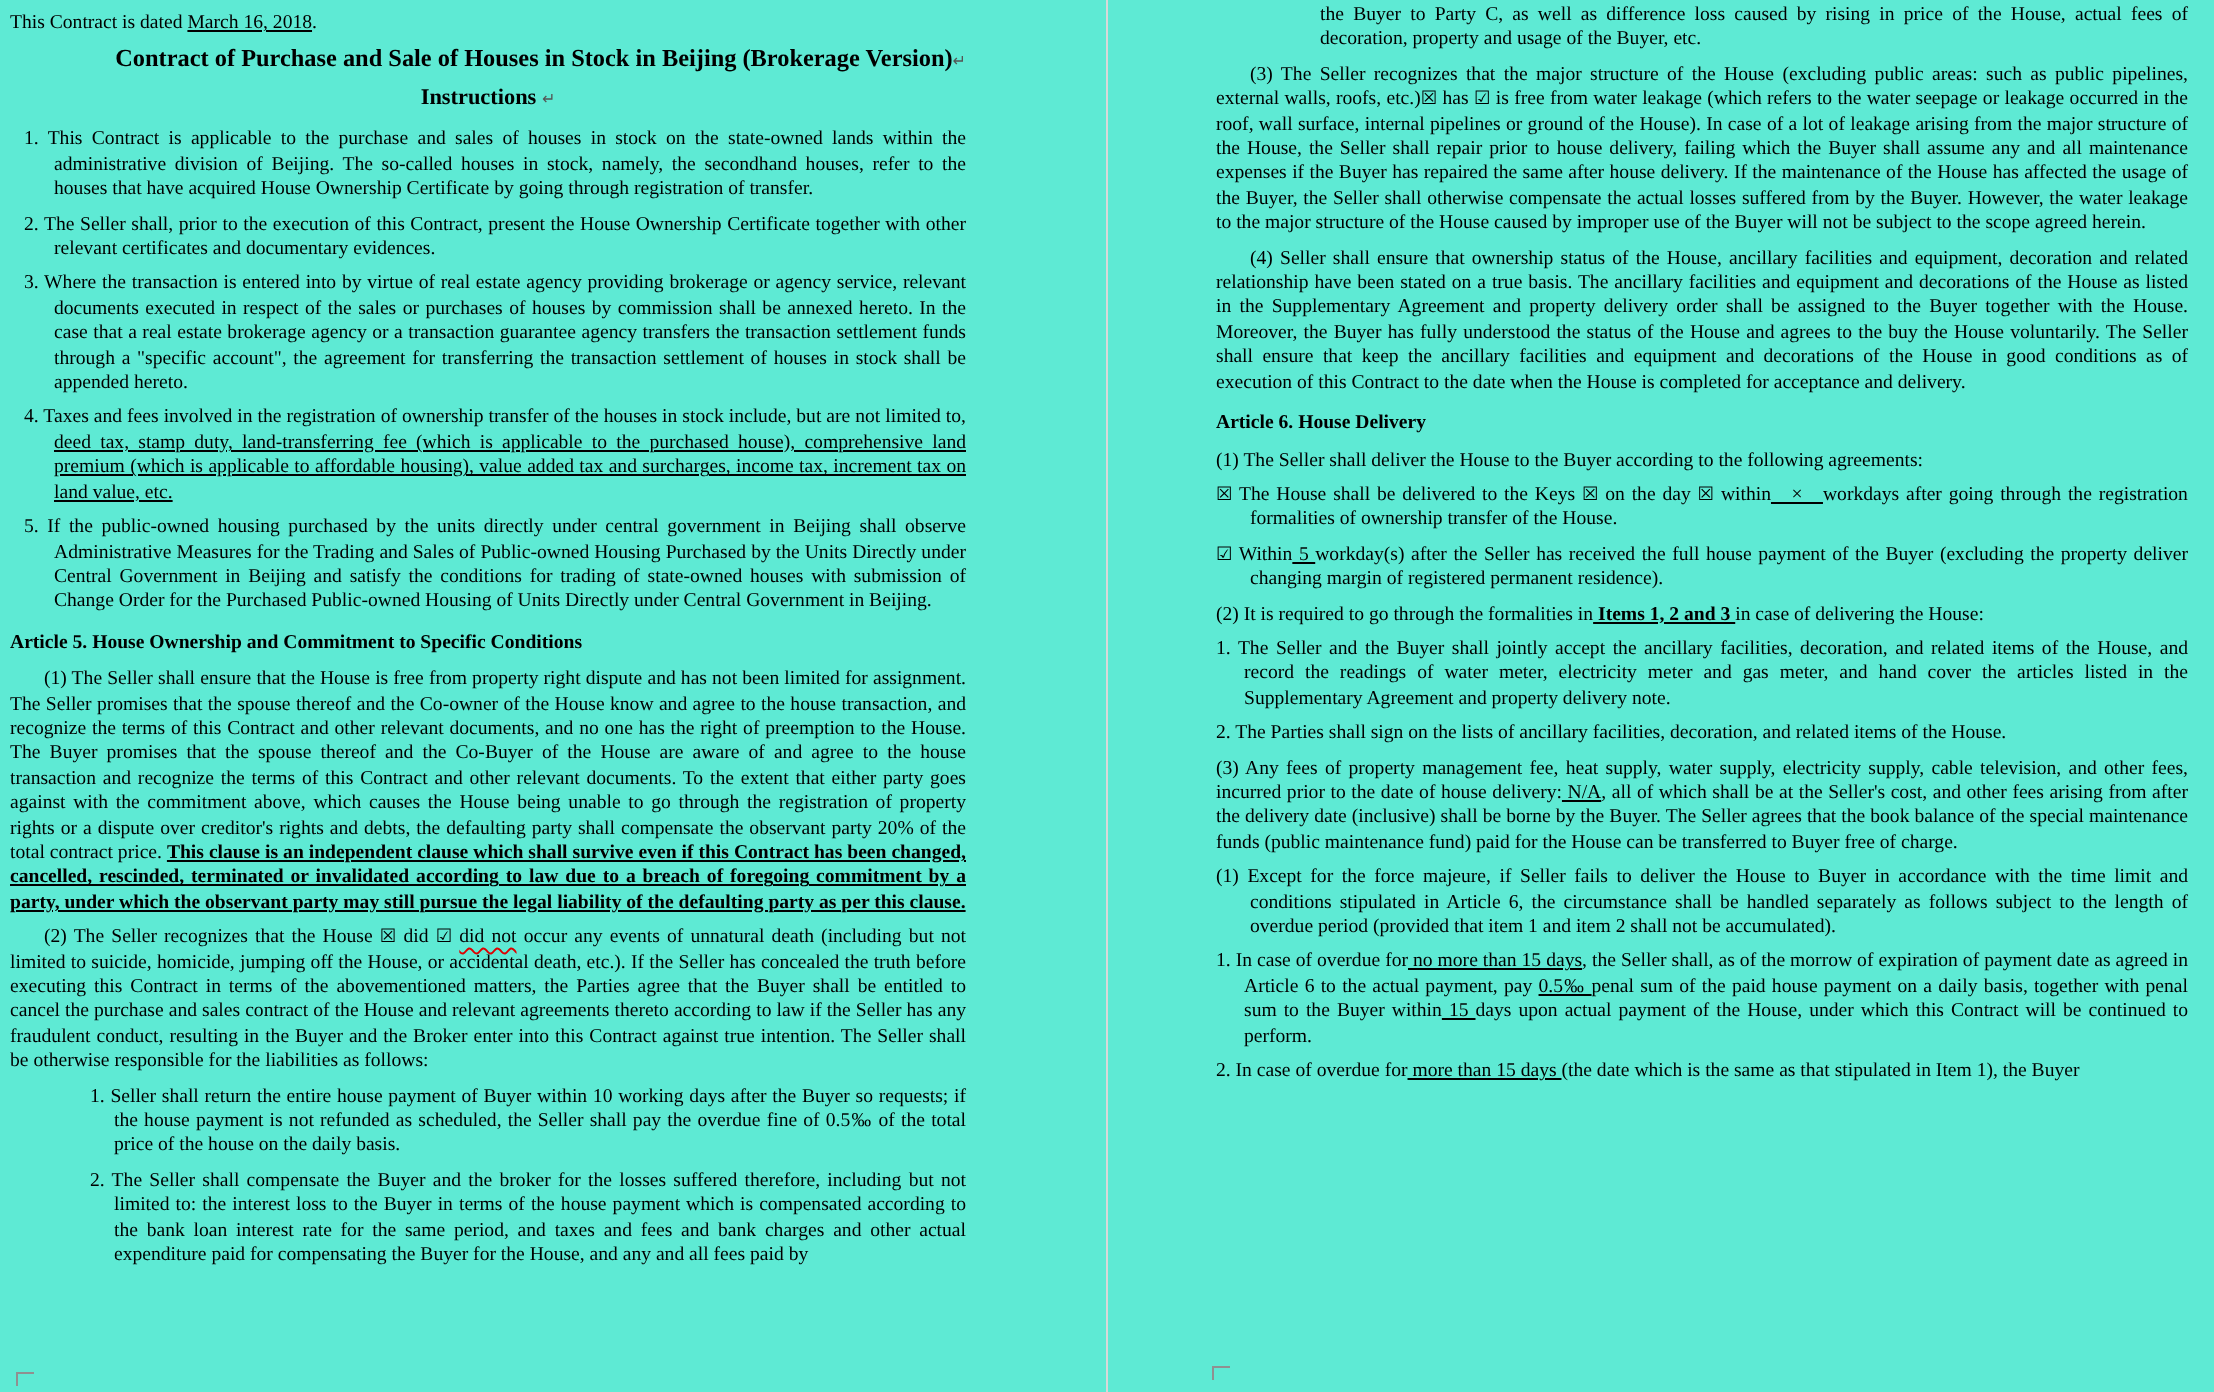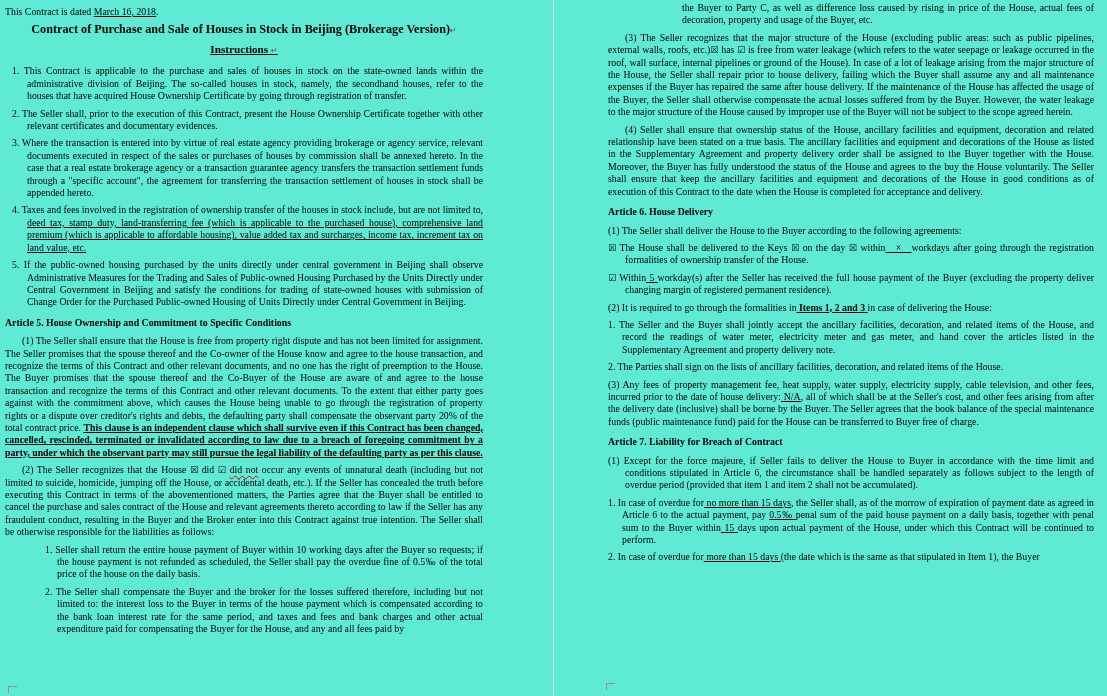--- a/index.html
+++ b/index.html
@@ -7,27 +7,27 @@
     width:1107px;height:696px;background:#ffffff;color:#000;
     font-family:"Liberation Serif","DejaVu Serif",serif;
     position:relative;overflow:hidden;
   }
   .page{position:absolute;top:0;height:696px;box-sizing:border-box;background:#5eead4;}
   #page1{left:0;width:553px;padding:6px 70px 0 5px;}
   #page2{left:554px;width:553px;padding:2px 13px 0 54px;}
   .divider{position:absolute;left:553px;top:0;width:1px;height:696px;background:#d8d8d8;}
   p,.li,h3{margin:0 0 5px 0;font-size:9.8px;line-height:12.4px;text-align:justify;font-weight:normal;}
   .dated{margin-bottom:4px;}
-  h1.title{font-size:12.2px;line-height:15px;font-weight:bold;text-align:center;margin:2px 0 4px 0;}
-  h2.subtitle{font-size:11.2px;line-height:14px;font-weight:bold;text-align:center;margin:0 0 7px 0;text-decoration:underline;}
+  h1.title{font-size:12.2px;line-height:15px;font-weight:bold;text-align:right;margin:2px 0 4px 0;}
+  h2.subtitle{font-size:11.2px;line-height:14px;font-weight:bold;text-align:center;margin:0 0 7px 0;}
   h3.article{font-weight:bold;margin:8px 0 6px 0;}
   .instr{padding-left:22px;text-indent:-15px;}
   .indent{text-indent:17px;}
   .sub{padding-left:52px;text-indent:-12px;}
-  .cont{margin-left:74px;}
+  .cont{margin-left:52px;}
   .hang17{padding-left:17px;text-indent:-17px;}
   .hang14{padding-left:14px;text-indent:-14px;}
   .r-u{text-decoration:underline;}
   .r-i{}
   .r-bu{font-weight:bold;text-decoration:underline;}
   .r-sq{text-decoration:underline;text-decoration-style:wavy;text-decoration-color:#dd0000;text-decoration-thickness:1px;text-underline-offset:2px;}
   .r-cb{font-family:"DejaVu Sans",sans-serif;font-size:9.2px;}
   .r-mark{color:#555;font-family:"DejaVu Sans",sans-serif;font-size:8px;font-weight:normal;}
   .corner{position:absolute;width:8px;height:6px;border-left:1px solid #909090;border-top:1px solid #909090;}
   #page1 .corner{left:8px;top:686px;}
@@ -65,19 +65,18 @@
 
   <h3 class="article">Article 6. House Delivery</h3>
   <p><span>(1) The Seller shall deliver the House to the Buyer according to the following agreements: </span></p>
   <div class="li hang17"><span class="r-cb">☒</span><span> The House shall be delivered to the Keys </span><span class="r-cb">☒</span><span> on the day </span><span class="r-cb">☒</span><span> within</span><span class="r-u">&nbsp;&nbsp;&nbsp;×&nbsp;&nbsp;&nbsp;</span><span>workdays after going through the registration formalities of ownership transfer of the House. </span></div>
   <div class="li hang17"><span class="r-cb">☑</span><span> Within</span><span class="r-u">&nbsp;5&nbsp;</span><span>workday(s) after the Seller has received the full house payment of the Buyer (excluding the property deliver changing margin of registered permanent residence). </span></div>
   <p><span>(2) It is required to go through the formalities in</span><span class="r-bu"> Items 1, 2 and 3 </span><span>in case of delivering the House: </span></p>
   <div class="li hang14"><span>1. The Seller and the Buyer shall jointly accept the ancillary facilities, decoration, and related items of the House, and record the readings of water meter, electricity meter and gas meter, and hand cover the articles listed in the Supplementary Agreement and property delivery note. </span></div>
   <div class="li hang14"><span>2. The Parties shall sign on the lists of ancillary facilities, decoration, and related items of the House. </span></div>
   <p><span>(3) Any fees of property management fee, heat supply, water supply, electricity supply, cable television, and other fees, incurred prior to the date of house delivery:</span><span class="r-u"> N/A</span><span>, all of which shall be at the Seller's cost, and other fees arising from after the delivery date (inclusive) shall be borne by the Buyer. The Seller agrees that the book balance of the special maintenance funds (public maintenance fund) paid for the House can be transferred to Buyer free of charge.</span></p>
 
-  <h3 class="article">Article 7. Liability for Breach of Contract</h3>
   <p class="hang17"><span>(1) Except for the force majeure, if Seller fails to deliver the House to Buyer in accordance with the time limit and conditions stipulated in Article 6, the circumstance shall be handled separately as follows subject to the length of overdue period (provided that item 1 and item 2 shall not be accumulated). </span></p>
   <div class="li hang14"><span>1. In case of overdue for</span><span class="r-u"> no more than 15 days</span><span>, the Seller shall, as of the morrow of expiration of payment date as agreed in Article 6 to the actual payment, pay </span><span class="r-u">0.5‰ </span><span>penal sum of the paid house payment on a daily basis, together with penal sum to the Buyer within</span><span class="r-u"> 15 </span><span>days upon actual payment of the House, under which this Contract will be continued to perform. </span></div>
   <div class="li hang14"><span>2. In case of overdue for</span><span class="r-u"> more than 15 days </span><span>(the date which is the same as that stipulated in Item 1), the Buyer</span></div>
 
   <div class="corner"></div>
 </div>
 
 </body></html>

